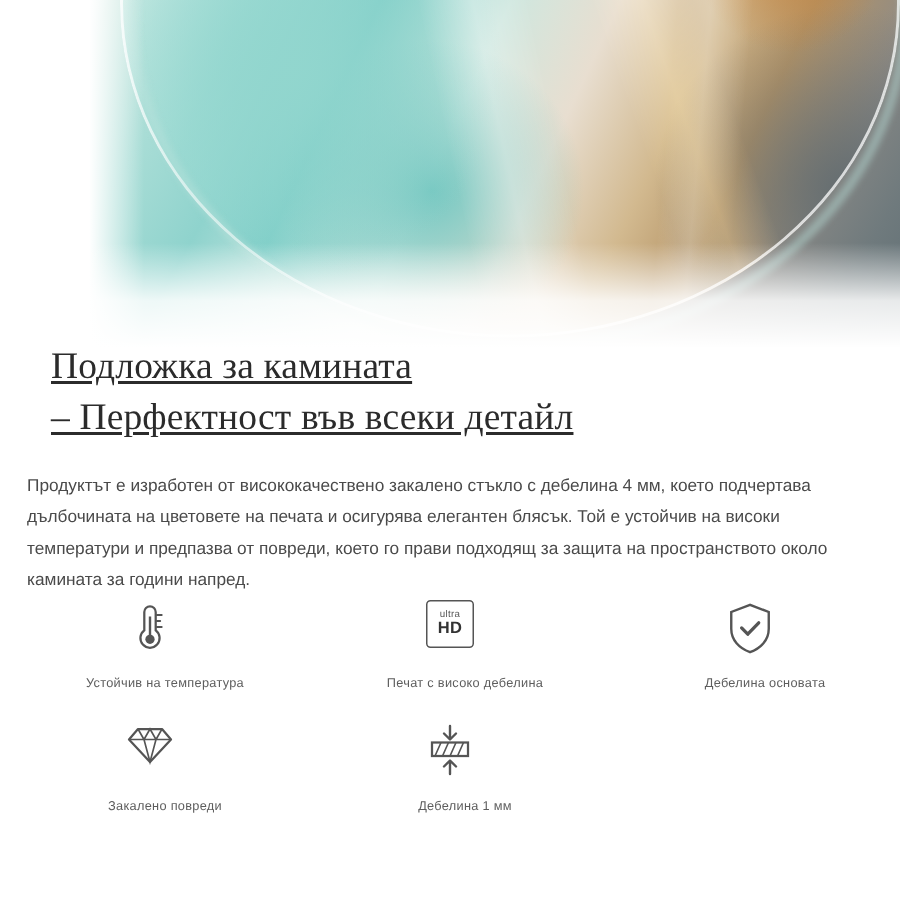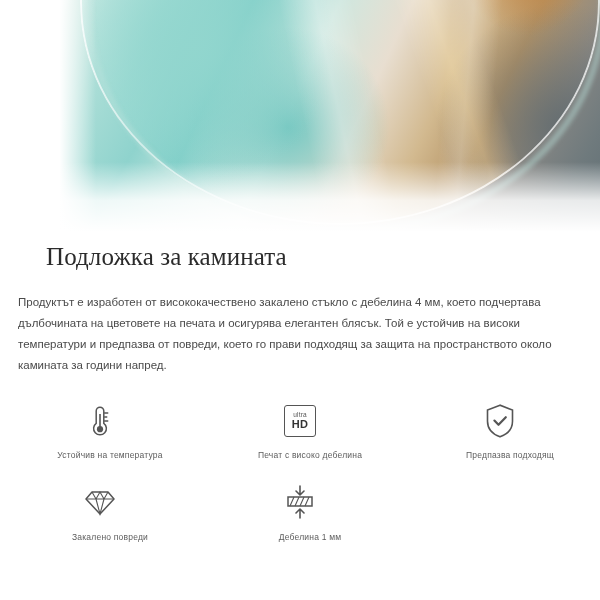--- a/index.html
+++ b/index.html
@@ -111,28 +111,29 @@
   }
 
   
   .content {
     position: absolute;
     left: 0;
     top: 228px;
     width: 600px;
   }
   .headline {
-    margin: 12px;
+    margin: 0;
     padding: 0 34px;
     font-family: "Liberation Serif", serif;
     font-size: 25px;
     line-height: 34px;
     color: #2b2b2b;
     font-weight: normal;
     letter-spacing: 0.1px;
+    text-decoration: underline;
   }
   .headline .line2 {
     display: block;
   }
   .body-copy {
     margin: 18px 0 0 0;
     padding: 0 18px;
     font-size: 11.5px;
     line-height: 21px;
     color: #4a4a4a;
@@ -151,21 +152,21 @@
   }
   .feature {
     display: flex;
     flex-direction: column;
     align-items: center;
     justify-content: flex-start;
   }
   .feature-icon {
     height: 42px;
     display: flex;
-    align-items: center;
+    align-items: flex-start;
     justify-content: center;
   }
   .feature-label {
     margin-top: 8px;
     font-size: 8.5px;
     color: #5d5d5d;
     text-align: right;
     letter-spacing: 0.2px;
     margin-left: 20px;
   }
@@ -205,20 +206,21 @@
       <div class="disc-rim"></div>
     </div>
     <div class="disc-edge-glow"></div>
     <div class="hero-left-white"></div>
     <div class="hero-fade"></div>
   </div>
 
   <div class="content">
     <h1 class="headline">
       <span>Подложка за камината</span>
+      <span class="line2">– Перфектност във всеки детайл</span>
     </h1>
     <p class="body-copy">Продуктът е изработен от висококачествено закалено стъкло с дебелина 4 мм, което подчертава дълбочината на цветовете на печата и осигурява елегантен блясък. Той е устойчив на високи температури и предпазва от повреди, което го прави подходящ за защита на пространството около камината за години напред.</p>
   </div>
 
   <div class="features">
 
     <div class="feature">
       <div class="feature-icon">
         <svg width="26" height="36" viewBox="0 0 26 36" fill="none">
           <path d="M13 4.2c-2.1 0-3.8 1.7-3.8 3.8v12.3a6.4 6.4 0 1 0 7.6 0V8c0-2.1-1.7-3.8-3.8-3.8z" stroke="#555" stroke-width="1.5"></path>
@@ -240,21 +242,21 @@
       <div class="feature-label">Печат с високо дебелина</div>
     </div>
 
     <div class="feature">
       <div class="feature-icon">
         <svg width="34" height="38" viewBox="0 0 34 38" fill="none">
           <path d="M17 3.2 4.5 8v11.2c0 7.6 5.3 13 12.5 15.6 7.2-2.6 12.5-8 12.5-15.6V8L17 3.2z" stroke="#555" stroke-width="1.6" fill="none"></path>
           <path d="M11.4 18.6l4.1 4.2 7.3-7.6" stroke="#555" stroke-width="2.2" stroke-linecap="round" stroke-linejoin="round"></path>
         </svg>
       </div>
-      <div class="feature-label">Предпазва подходящ</div>
+      <div class="feature-label">Дебелина основата</div>
     </div>
 
     <div class="feature">
       <div class="feature-icon">
         <svg width="34" height="30" viewBox="0 0 34 30" fill="none">
           <path d="M9 4h16l6 7-14 15L3 11 9 4z" stroke="#555" stroke-width="1.5" fill="none" stroke-linejoin="round"></path>
           <path d="M3 11h28M9 4l4 7 4-7 4 7 4-7M13 11l4 15 4-15" stroke="#555" stroke-width="1.1"></path>
         </svg>
       </div>
       <div class="feature-label">Закалено повреди</div>

